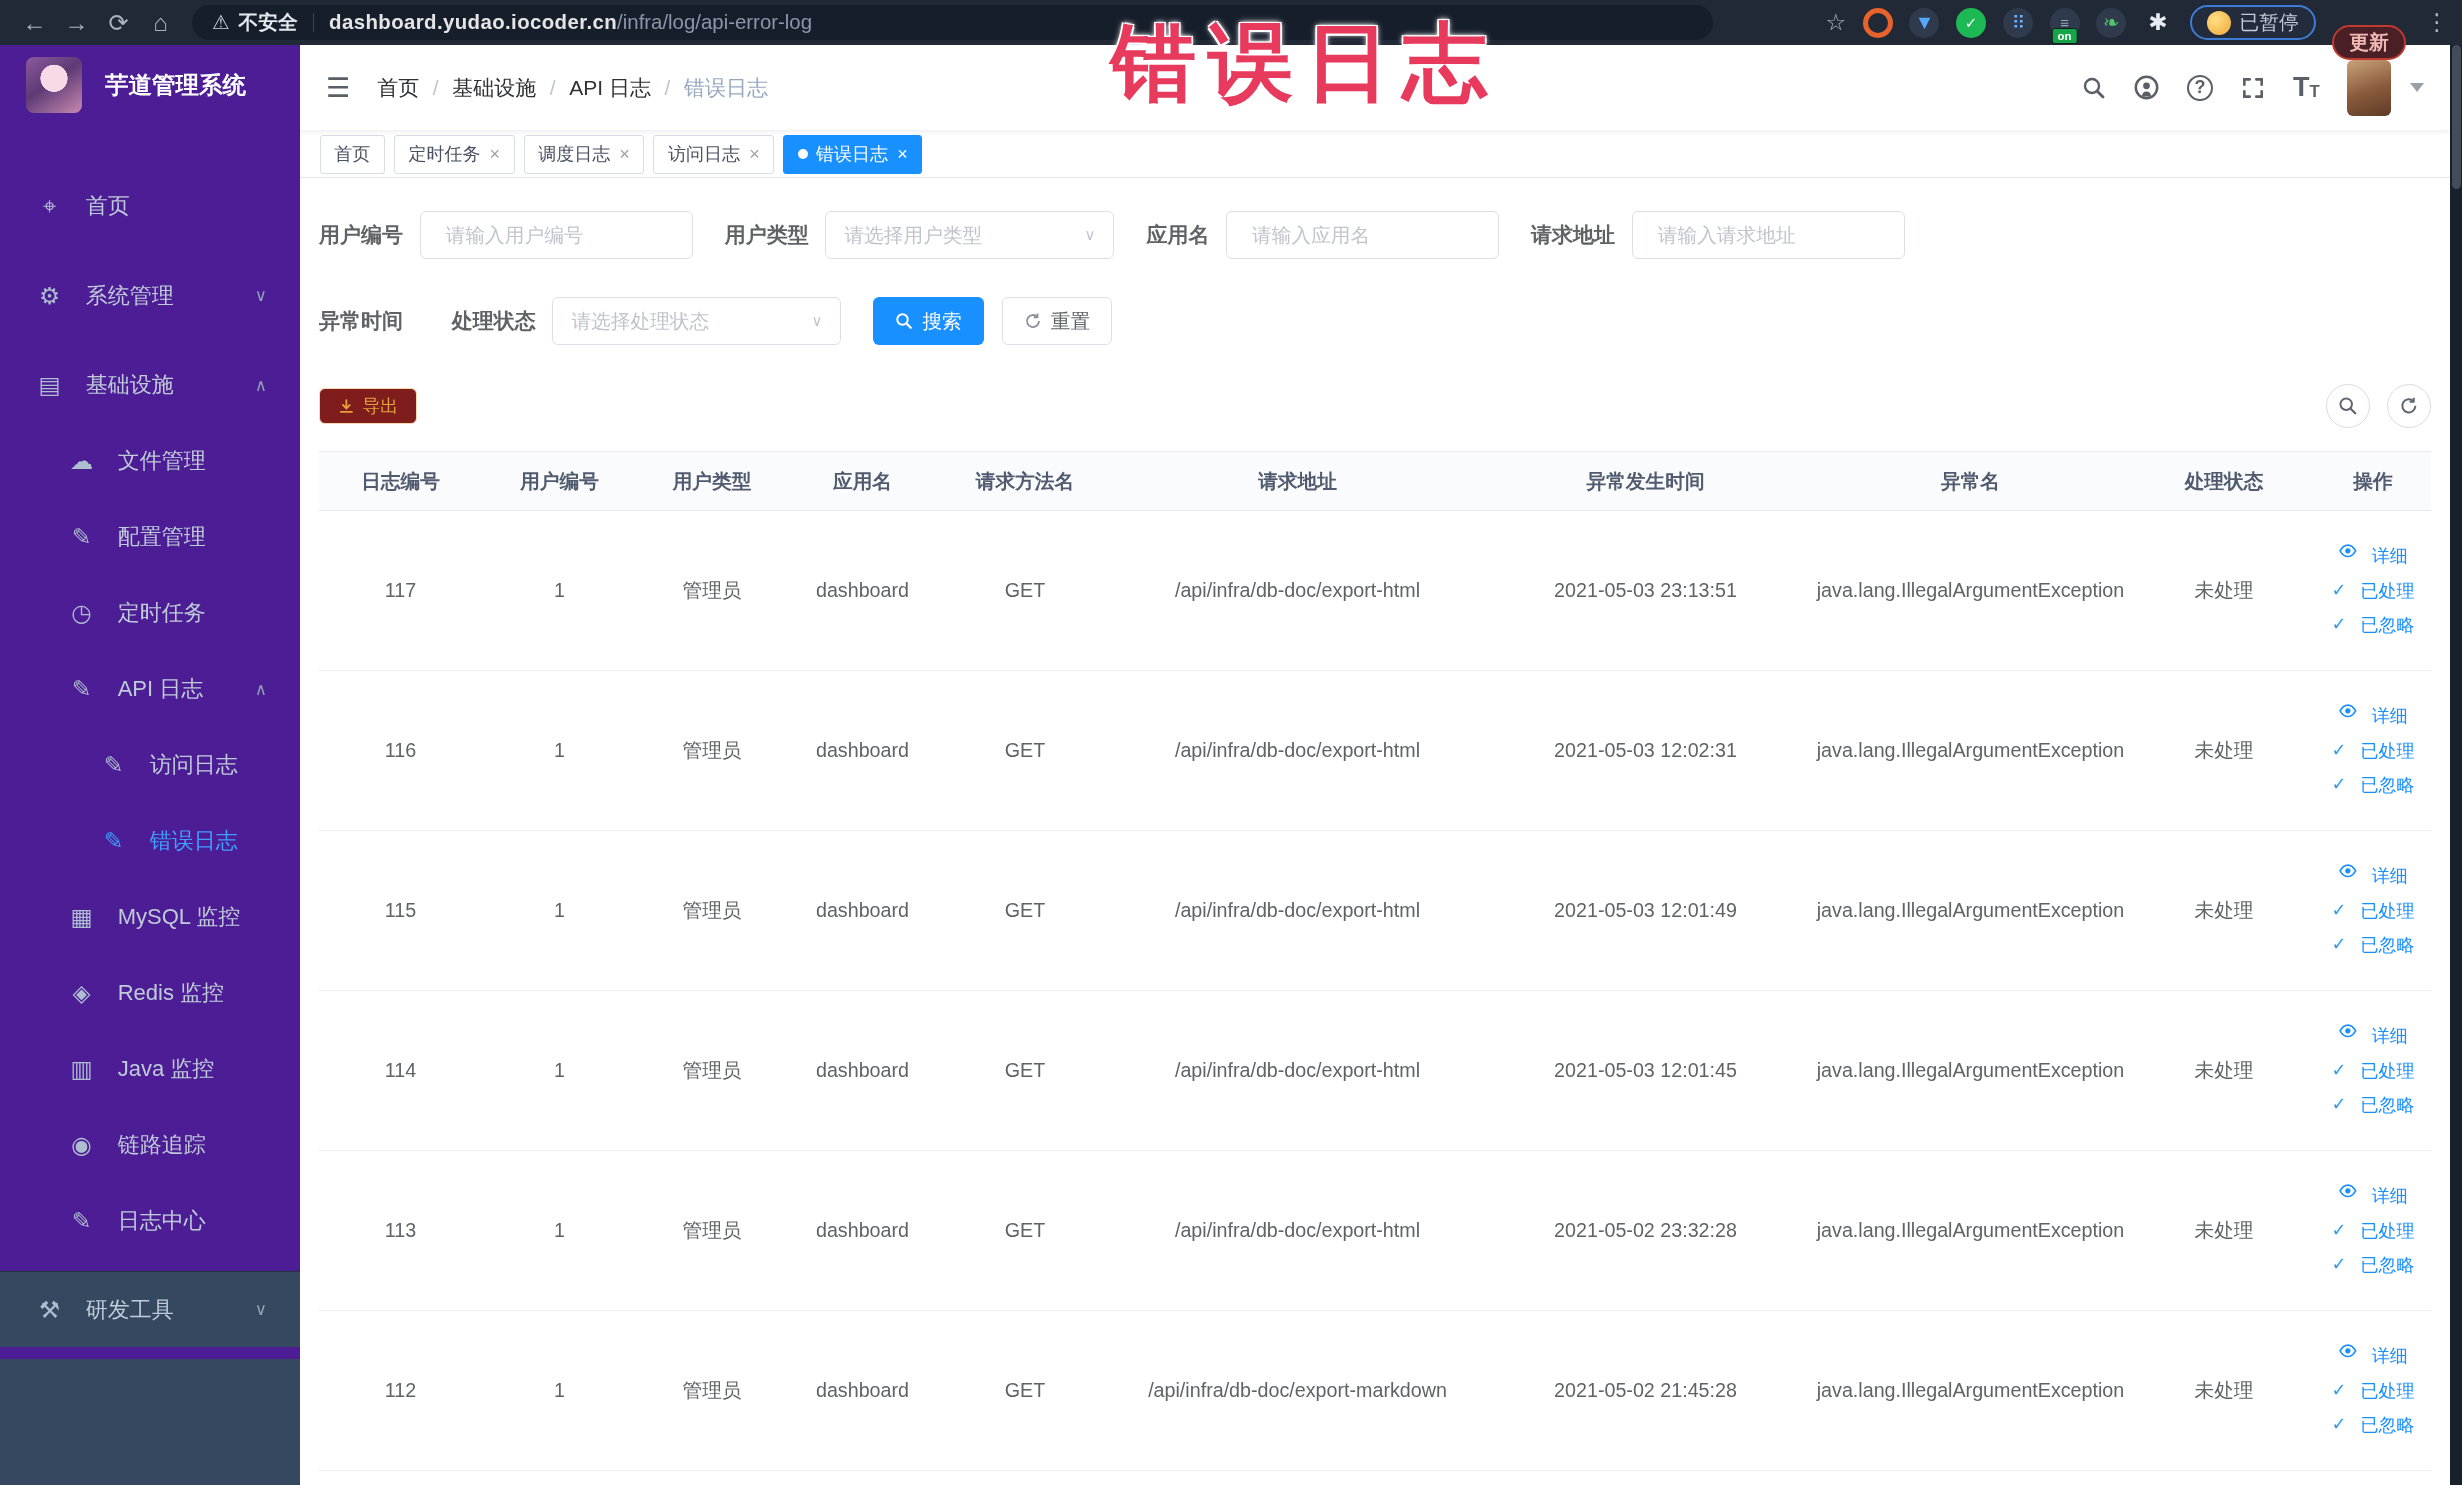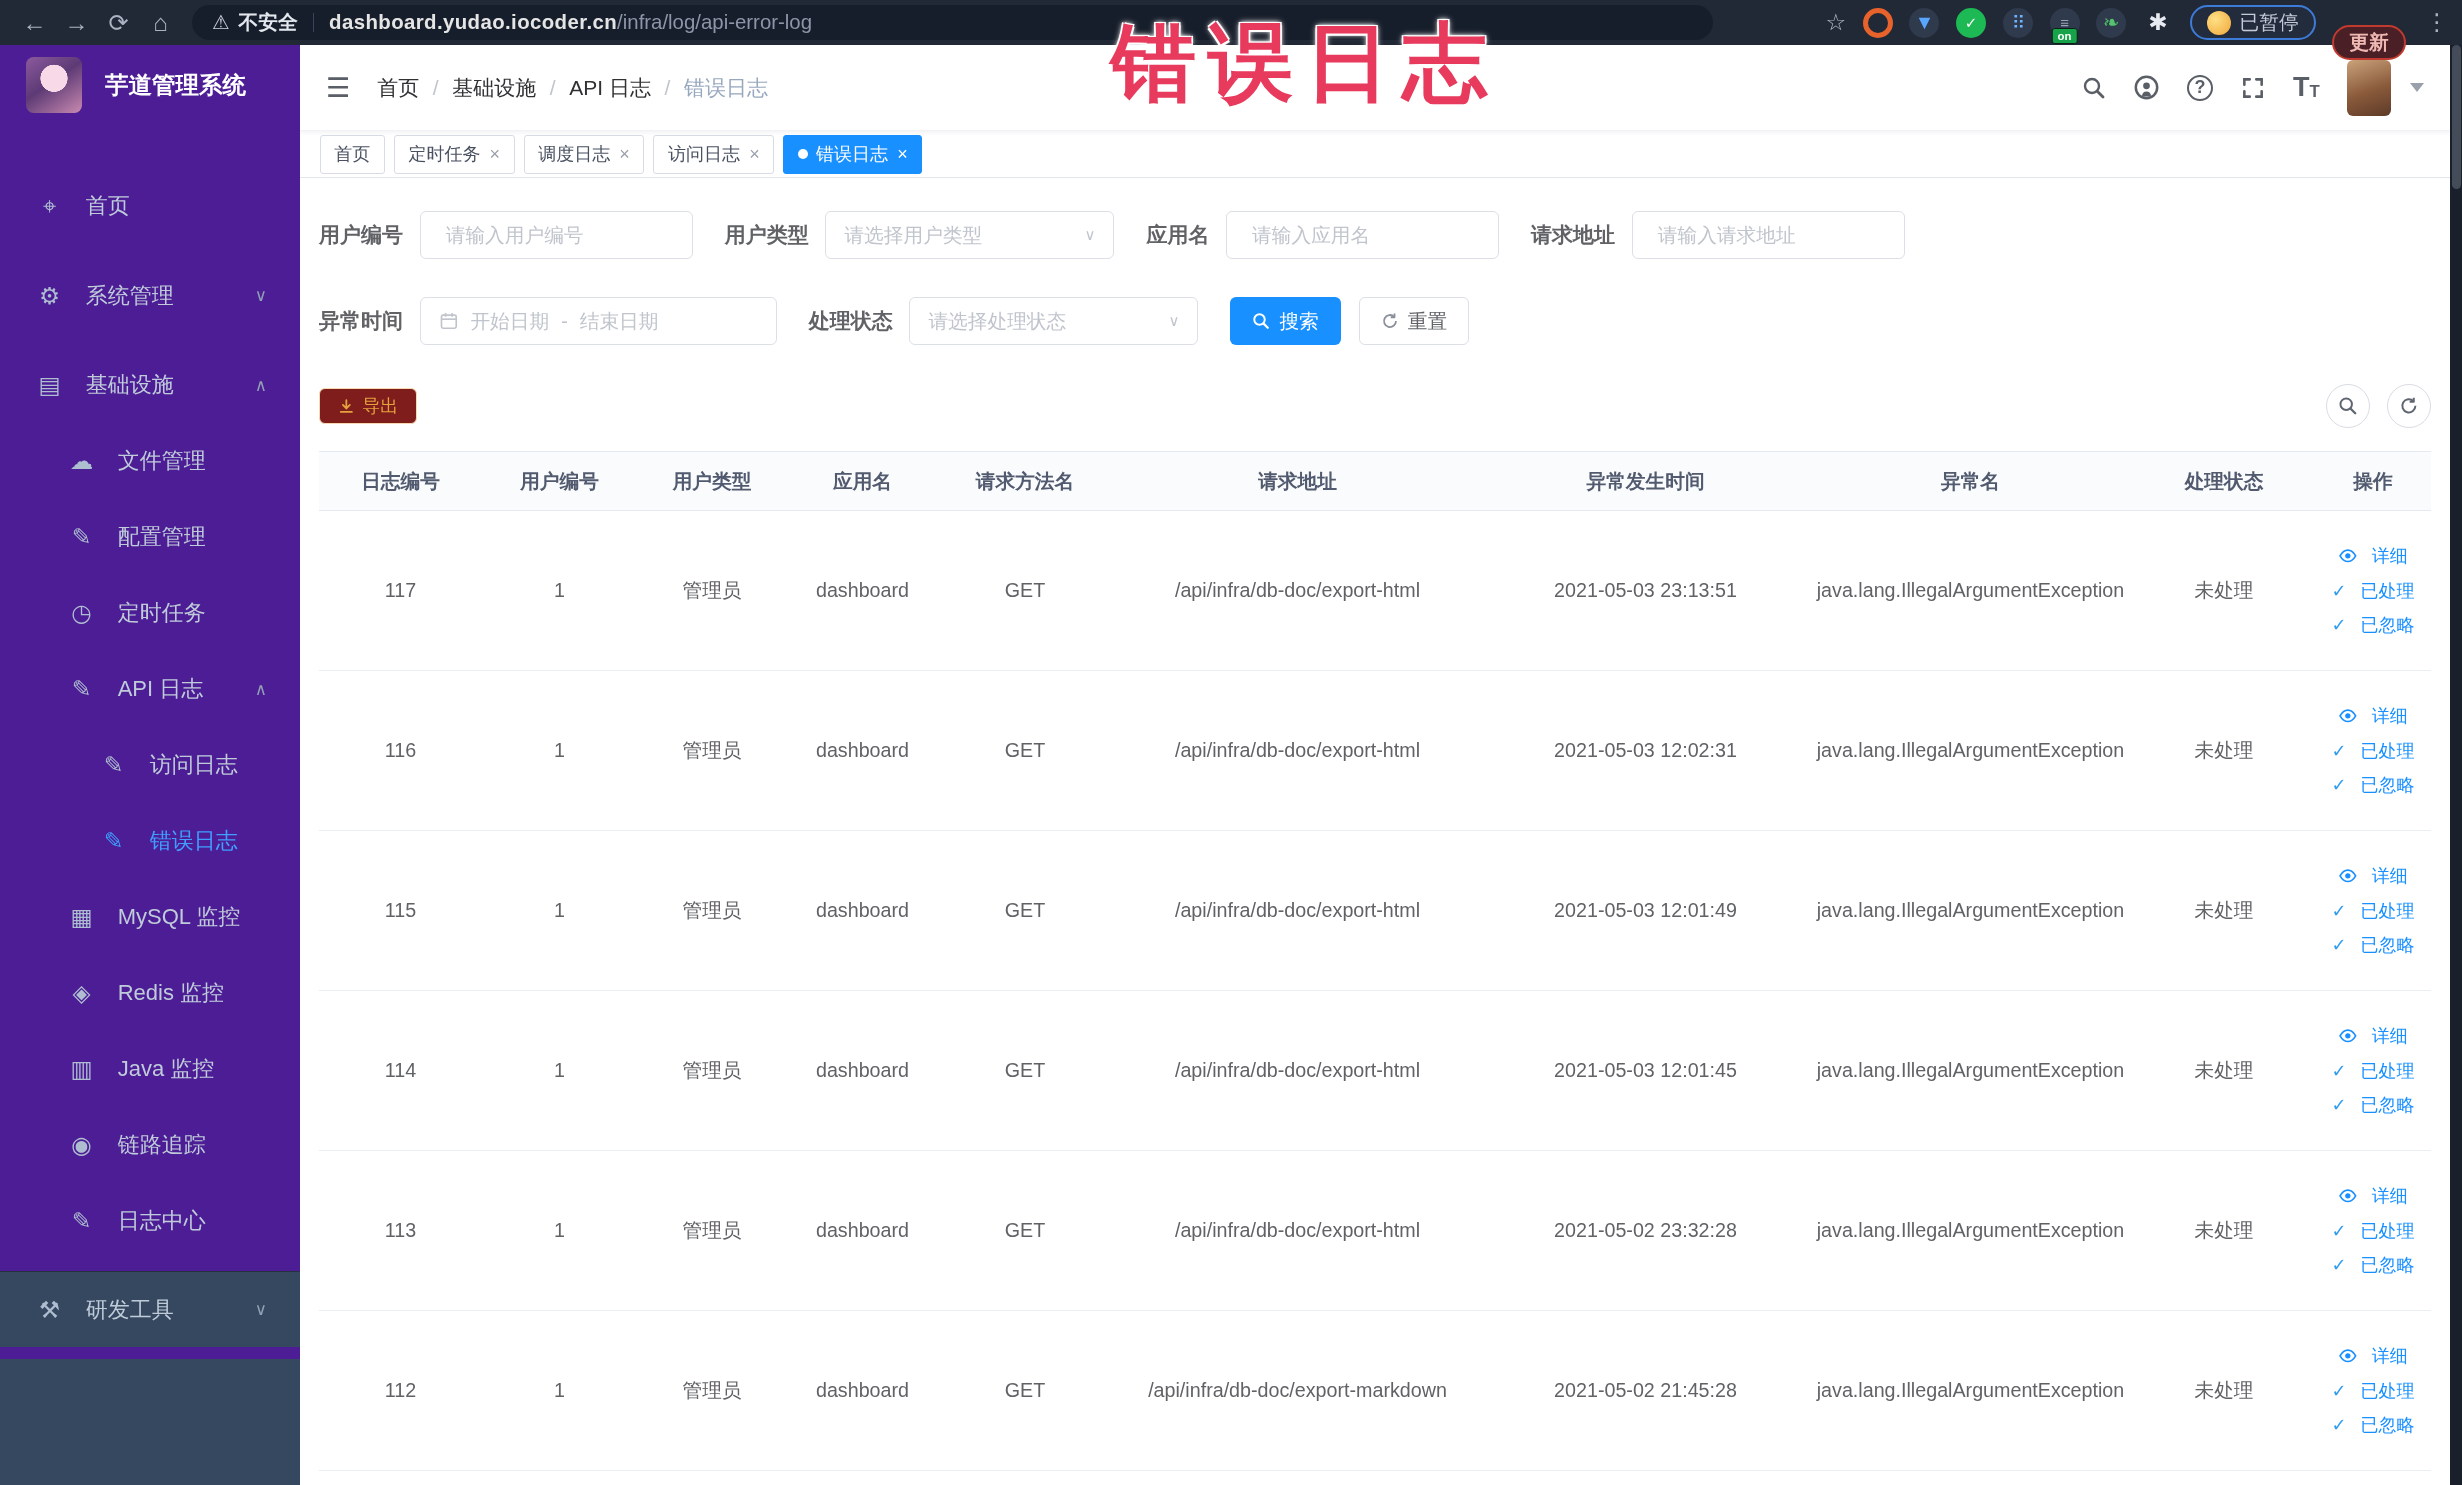--- a/index.html
+++ b/index.html
@@ -104,21 +104,21 @@
   .circle-btn { width:44px; height:44px; border-radius:50%; border:0.8px solid #d9dce3; background:#fff; display:flex; align-items:center; justify-content:center; color:#5f6670; cursor:pointer; }
 
   
   .table { margin-top:23px; border-top:0.8px solid #e6e8f3; }
   .trow, .thead { display:grid; grid-template-columns:163px 155px 150px 151px 174px 371px 325px 325px 182px 1fr; align-items:center; }
   .thead { height:59px; background:#fafbfd; border-bottom:0.8px solid #e6e8f3; }
   .th { font-size:19.7px; font-weight:700; color:#515a6e; text-align:center; }
   .trow { height:160px; border-bottom:0.8px solid #ebeef5; }
   .td { font-size:19.7px; color:#606266; text-align:center; overflow:hidden; white-space:nowrap; }
   .ops { display:flex; flex-direction:column; align-items:center; justify-content:center; gap:10.6px; }
-  .op { display:flex; align-items:center; gap:14px; color:#1890ff; font-size:18px; cursor:pointer; white-space:nowrap; }
+  .op { display:flex; gap:14px; color:#1890ff; font-size:18px; cursor:pointer; white-space:nowrap; }
   .op .ck { font-size:18px; color:#2d9cf0; }
 
   
   .win-scroll { position:absolute; right:0; top:45px; bottom:0; width:12px; background:#1a202b; z-index:30; }
   .win-scroll .thumb { position:absolute; top:0; left:1.5px; right:1.5px; height:144px; background:#454c59; border-radius:4.5px; }
 </style>
 </head>
 <body>
 
 <div class="topbar">
@@ -359,31 +359,20 @@
         <span class="f-label">请求地址</span>
         <div class="ctl input">
           <span class="ph">请输入请求地址</span>
         </div>
       </div>
     </div>
 
     <div class="filter-row second">
       <div class="f-item">
         <span class="f-label">异常时间</span>
-        <div class="ctl daterange">
-          <svg width="19.7" height="19.7" viewBox="0 0 24 24" fill="none" stroke="#c0c4cc" stroke-width="2">
-              <rect x="3" y="5" width="18" height="16" rx="2"></rect>
-              <line x1="3" y1="10" x2="21" y2="10"></line>
-              <line x1="8" y1="2.5" x2="8" y2="7"></line>
-              <line x1="16" y1="2.5" x2="16" y2="7"></line>
-            </svg>
-          <span class="ph">开始日期</span>
-          <span class="ph">-</span>
-          <span class="ph">结束日期</span>
-        </div>
       </div>
       <div class="f-item">
         <span class="f-label">处理状态</span>
         <div class="ctl select">
           <span class="ph">请选择处理状态</span>
           <span class="chev-down">∨</span>
         </div>
       </div>
       <button class="btn primary">
         <svg width="18" height="18" viewBox="0 0 24 24">

